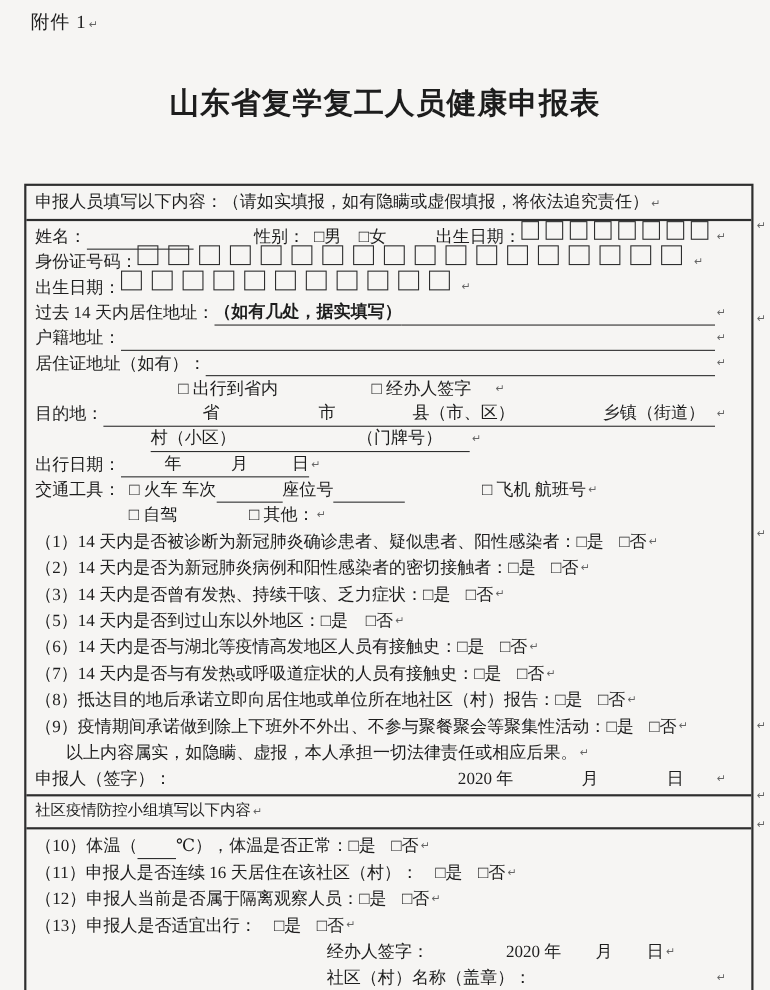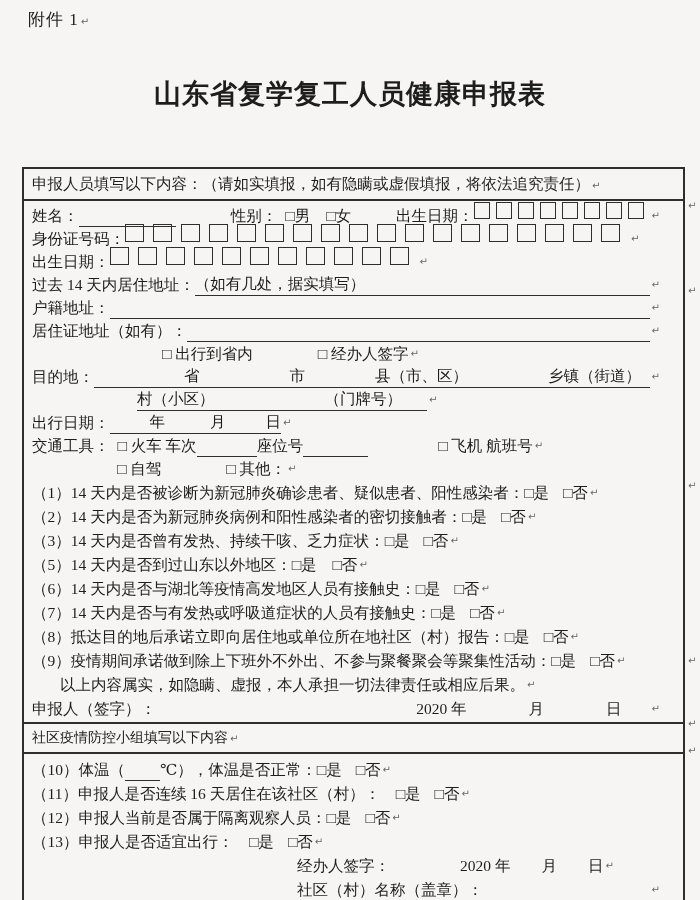--- a/index.html
+++ b/index.html
@@ -25,29 +25,29 @@
     padding:3px 8px;font-size:14px;line-height:21px;}
 
   .sec-body{padding:3px 23px 2px 8px;}
   .row{display:flex;align-items:flex-end;height:23px;font-size:15.5px;
     line-height:22px;white-space:pre;}
   .row.tall{height:24px;}
 
   .blank{display:inline-block;border-bottom:1px solid #2e2e2e;height:17px;}
   .fill{flex:1;border-bottom:1px solid #2e2e2e;height:17px;}
   .ul{border-bottom:1px solid #2e2e2e;}
-  .bold{font-weight:normal;}
+  .bold{font-weight:bold;}
 
   .w100{width:100px;} .w65{width:65px;} .w60{width:60px;} .w35{width:35px;} .w25{width:25px;}
 
   .ml8{margin-left:8px;} .ml14{margin-left:14px;} .ml16{margin-left:16px;}
   .ml45{margin-left:45px;} .ml55{margin-left:55px;}
   .ml65{margin-left:65px;} .ml70{margin-left:70px;}
 
-  .ind130{padding-left:130px;} .ind105{padding-left:105px;}
+  .ind130{padding-left:130px;gap:20px;} .ind105{padding-left:105px;}
   .ind85{padding-left:85px;} .ind28{padding-left:28px;} .ind265{padding-left:265px;}
 
   .boxes{display:inline-block;margin-bottom:2px;}
   .dbox{display:inline-block;width:17px;height:16px;border:1px solid #2e2e2e;
     margin-right:9px;background:transparent;}
   .sm .dbox{width:14px;height:15px;margin-right:6px;}
 
   .spc{display:inline-block;}
   .pl90{padding-left:90px;} .pl80{padding-left:80px;} .pl70{padding-left:70px;text-align:center;} .pl45{padding-left:45px;} .pl40{padding-left:40px;}
 

